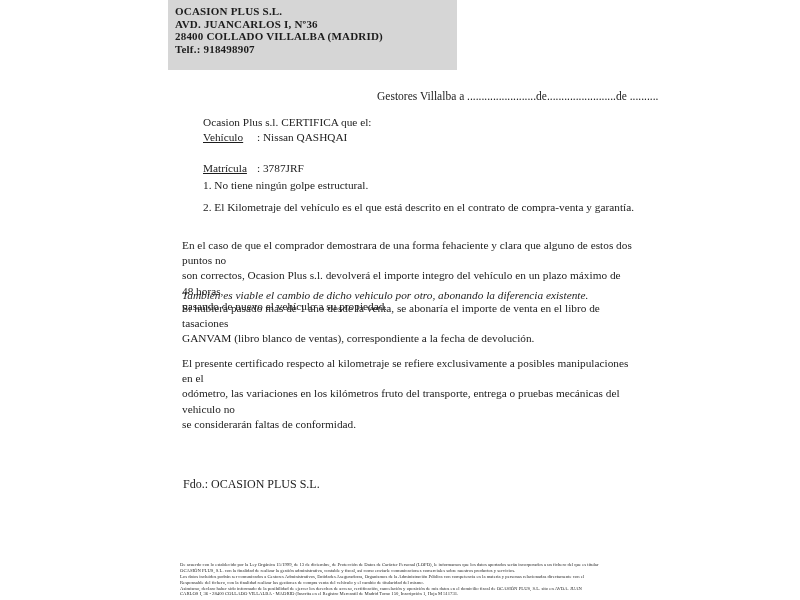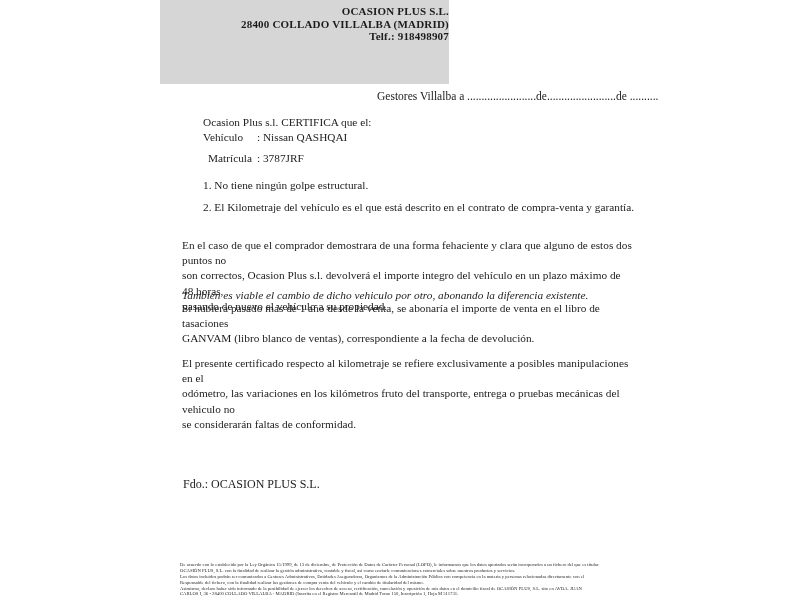--- a/index.html
+++ b/index.html
@@ -5,68 +5,69 @@
   html,body{margin:0;padding:0;}
   body{
     width:800px;height:600px;position:relative;overflow:hidden;
     background:#ffffff;
     font-family:"Liberation Serif","DejaVu Serif",serif;
     color:#1c1c1c;
   }
   .abs{position:absolute;}
   
   .header-box{
-    left:160px;top:0;width:289px;height:84px;
+    left:168px;top:0;width:289px;height:70px;
     background:#d6d6d6;
-    padding:5px 0 0 7px;box-sizing:border-box;text-align:right;
+    padding:5px 0 0 7px;box-sizing:border-box;
   }
   .header-line{
     font-weight:bold;font-size:11px;line-height:12.6px;
     letter-spacing:.2px;white-space:nowrap;
   }
   
   .date-line{left:377px;top:90px;font-size:11.5px;white-space:nowrap;}
   
   .body-line{left:183px;font-size:11.3px;white-space:nowrap;padding-left:20px;}
   .para{
     left:182px;width:450px;font-size:11.3px;line-height:15.2px;
     white-space:pre-line;
   }
   .label-underline{
-    display:inline-block;width:54px;
+    display:inline-block;width:54px;text-decoration:underline;
   }
   .row-value{white-space:pre;}
   
   .signature{left:183px;top:477px;font-size:12px;white-space:nowrap;}
   
   .legal-wrap{left:180px;top:562px;width:450px;height:36px;}
   .legal-inner{
     transform:scale(0.52);transform-origin:0 0;width:880px;
     font-size:9px;line-height:11.2px;color:#2a2a2a;
   }
   .legal-line{white-space:nowrap;}
 </style>
 </head>
 <body>
 
 <div class="abs header-box">
   <div class="header-line">OCASION PLUS S.L.</div>
+  <div class="header-line">AVD. JUANCARLOS I, Nº36</div>
   <div class="header-line">28400 COLLADO VILLALBA (MADRID)</div>
   <div class="header-line">Telf.: 918498907</div>
 </div>
 
 <div class="abs date-line">Gestores Villalba a ........................de........................de ..........</div>
 
 <div class="abs body-line" style="top:116px;">Ocasion Plus s.l. CERTIFICA que el:</div>
 
 <div class="abs body-line" style="top:131px;">
   <span class="label-underline">Vehículo</span><span class="row-value">: Nissan QASHQAI</span>
 </div>
 
-<div class="abs body-line" style="top:152px;text-align:center;">
+<div class="abs body-line" style="top:162px;">
   <span class="label-underline">Matrícula</span><span class="row-value">: 3787JRF</span>
 </div>
 
 <div class="abs body-line" style="top:179px;">1. No tiene ningún golpe estructural.</div>
 <div class="abs body-line" style="top:201px;">2. El Kilometraje del vehículo es el que está descrito en el contrato de compra-venta y garantía.</div>
 
 <div class="abs para" style="top:238px;">En el caso de que el comprador demostrara de una forma fehaciente y clara que alguno de estos dos puntos no
 son correctos, Ocasion Plus s.l. devolverá el importe integro del vehículo en un plazo máximo de 48 horas,
 pasando de nuevo el vehículo a su propiedad.</div>
 <div class="abs para" style="top:288px;font-style:italic;">También es viable el cambio de dicho vehiculo por otro, abonando la diferencia existente.</div>

